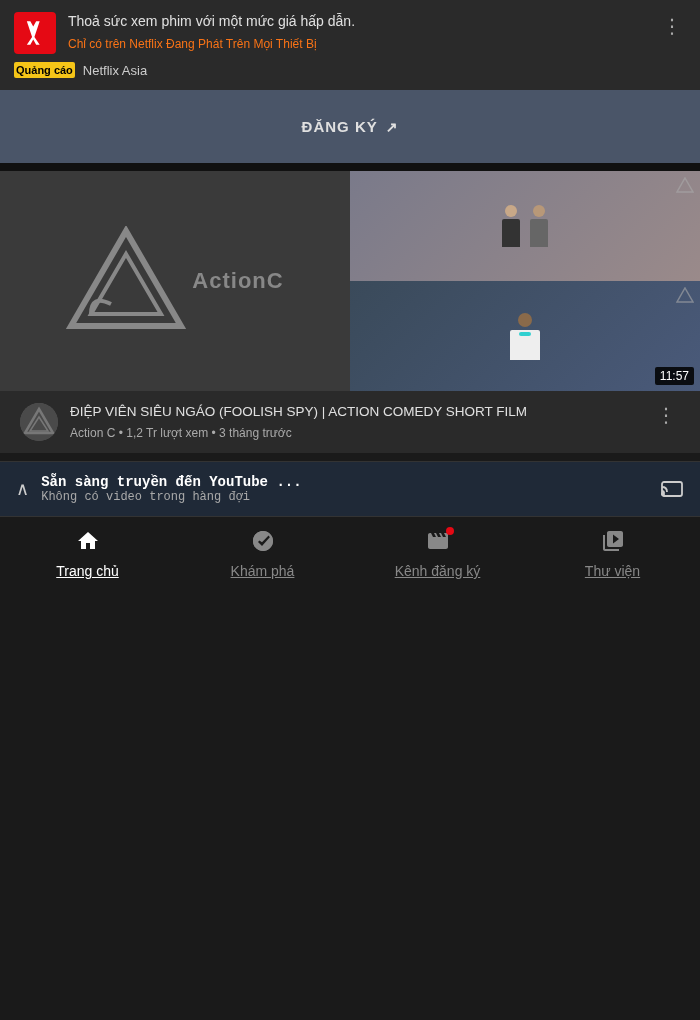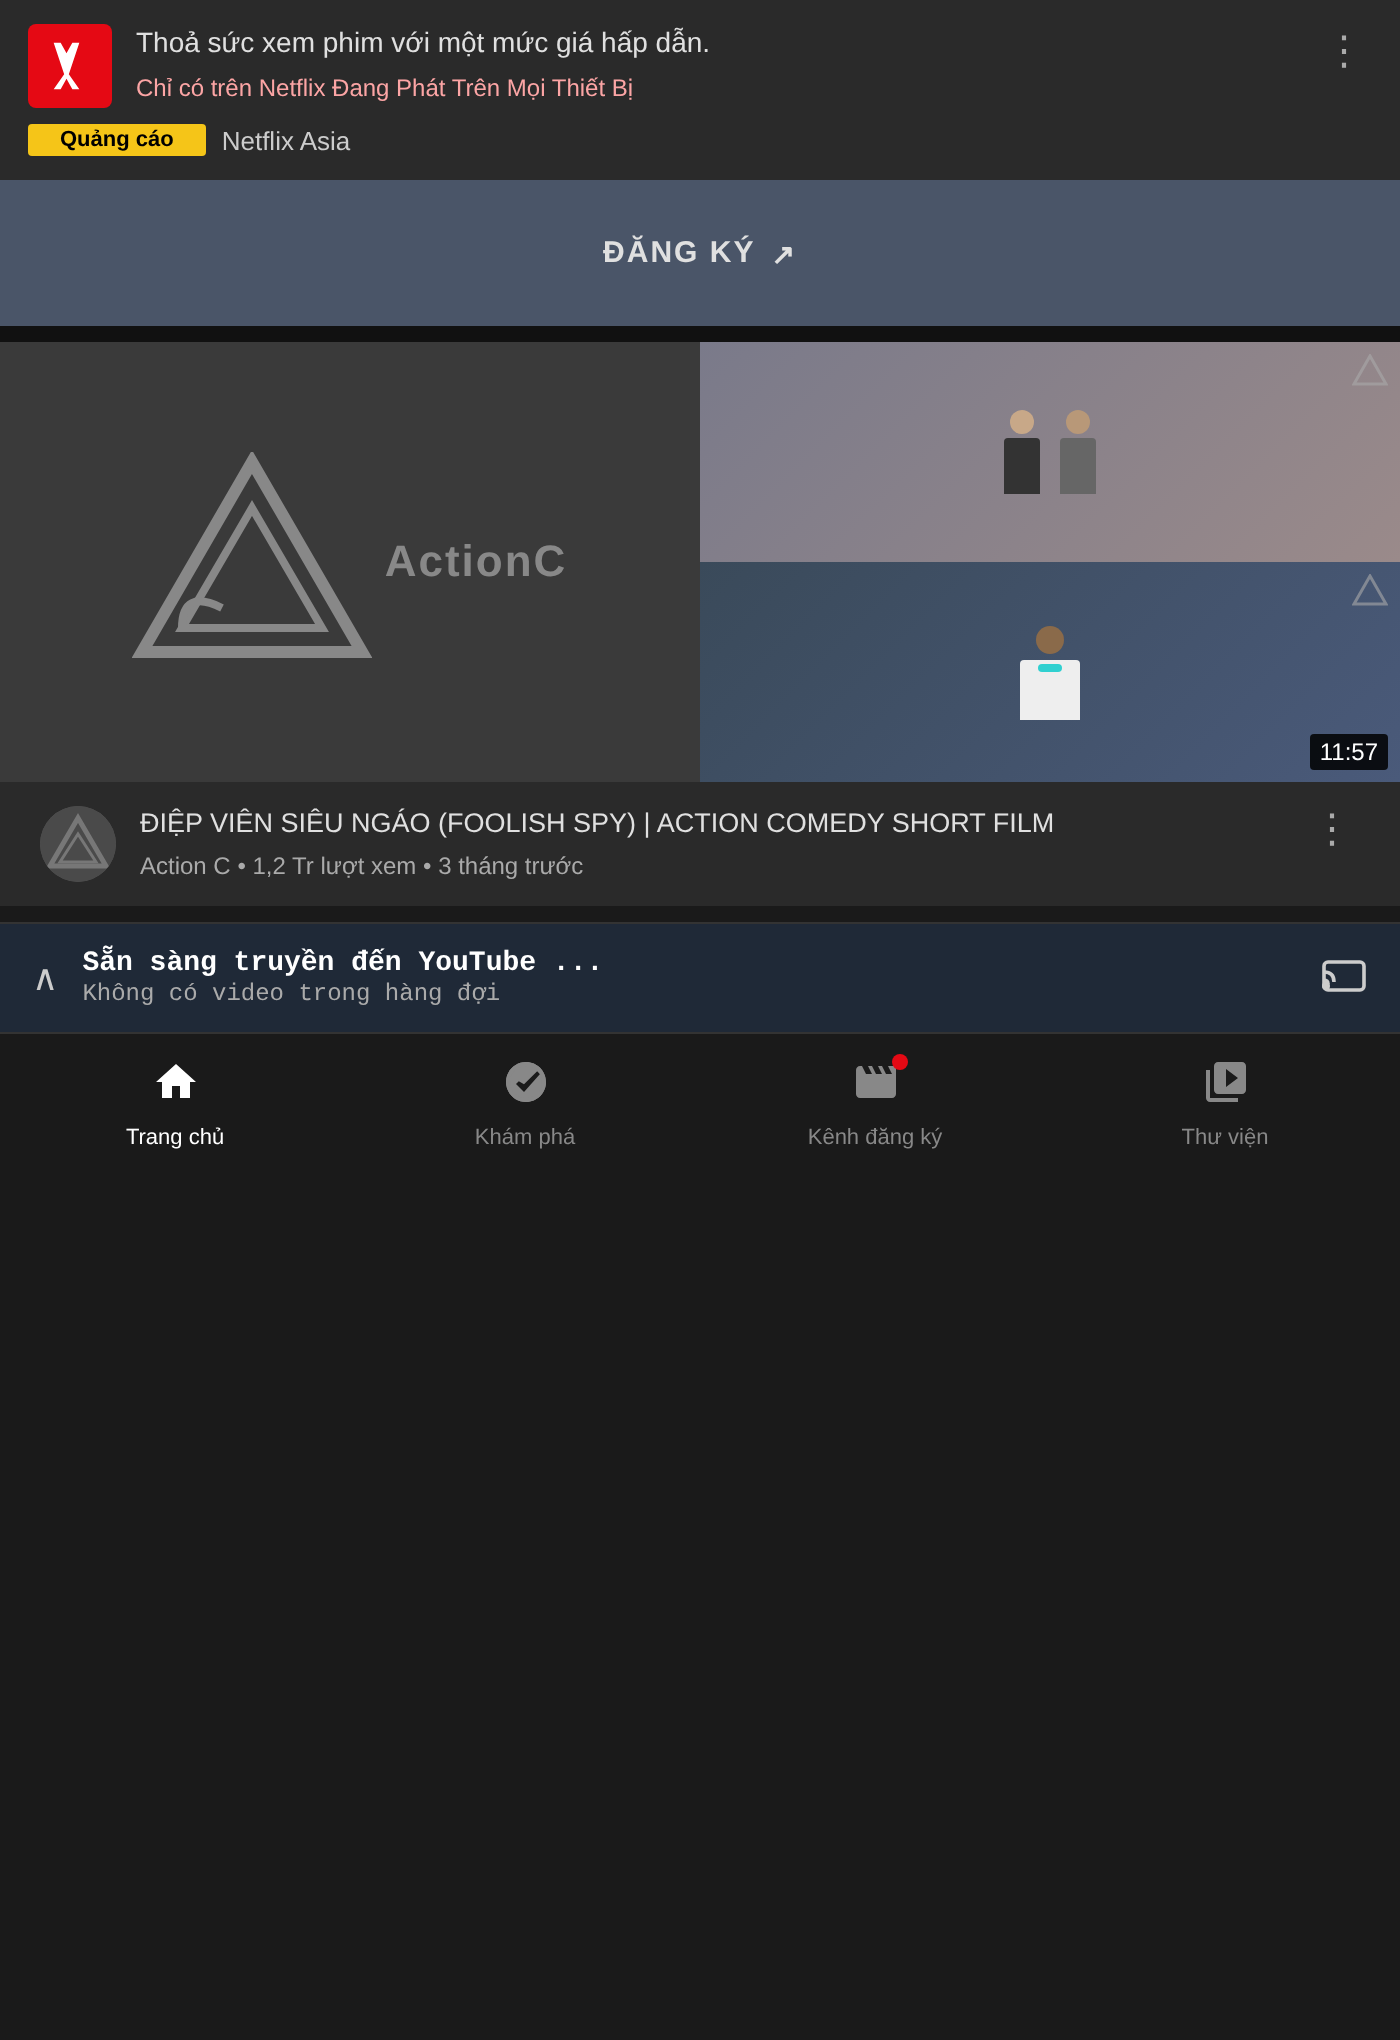--- a/index.html
+++ b/index.html
@@ -42,36 +42,36 @@
       flex: 1;
     }
     .ad-title {
       font-size: 14px;
       color: #e0e0e0;
       line-height: 1.4;
       margin-bottom: 4px;
     }
     .ad-subtitle {
       font-size: 12px;
-      color: #fca5a5;
+      color: #f97316;
       line-height: 1.4;
     }
     .ad-meta {
       display: flex;
       align-items: center;
       gap: 8px;
       margin-top: 8px;
       margin-bottom: 12px;
     }
     .ad-badge {
       background: #f5c518;
       color: #000;
       font-size: 11px;
       font-weight: bold;
-      padding: 2px 16px;
+      padding: 2px 2px;
       border-radius: 2px;
     }
     .ad-channel-name {
       font-size: 13px;
       color: #ccc;
     }
     .more-icon {
       color: #aaa;
       font-size: 20px;
       cursor: pointer;
@@ -346,22 +346,23 @@
     }
     .nav-icon {
       font-size: 22px;
       color: #888;
       position: relative;
     }
     .nav-icon.active {
       color: #fff;
     }
     .nav-label {
-      font-size: 11px;
+      font-size: 14px;
       color: #888;
+      text-decoration: underline;
     }
     .nav-label.active {
       color: #fff;
     }
     .notification-dot {
       position: absolute;
       top: -2px;
       right: -4px;
       width: 8px;
       height: 8px;

